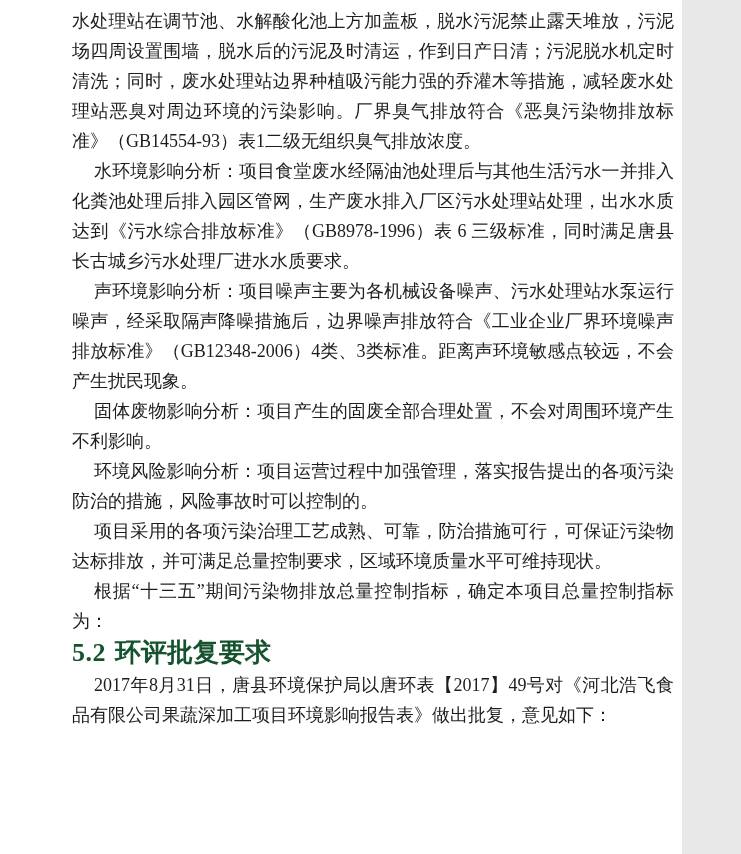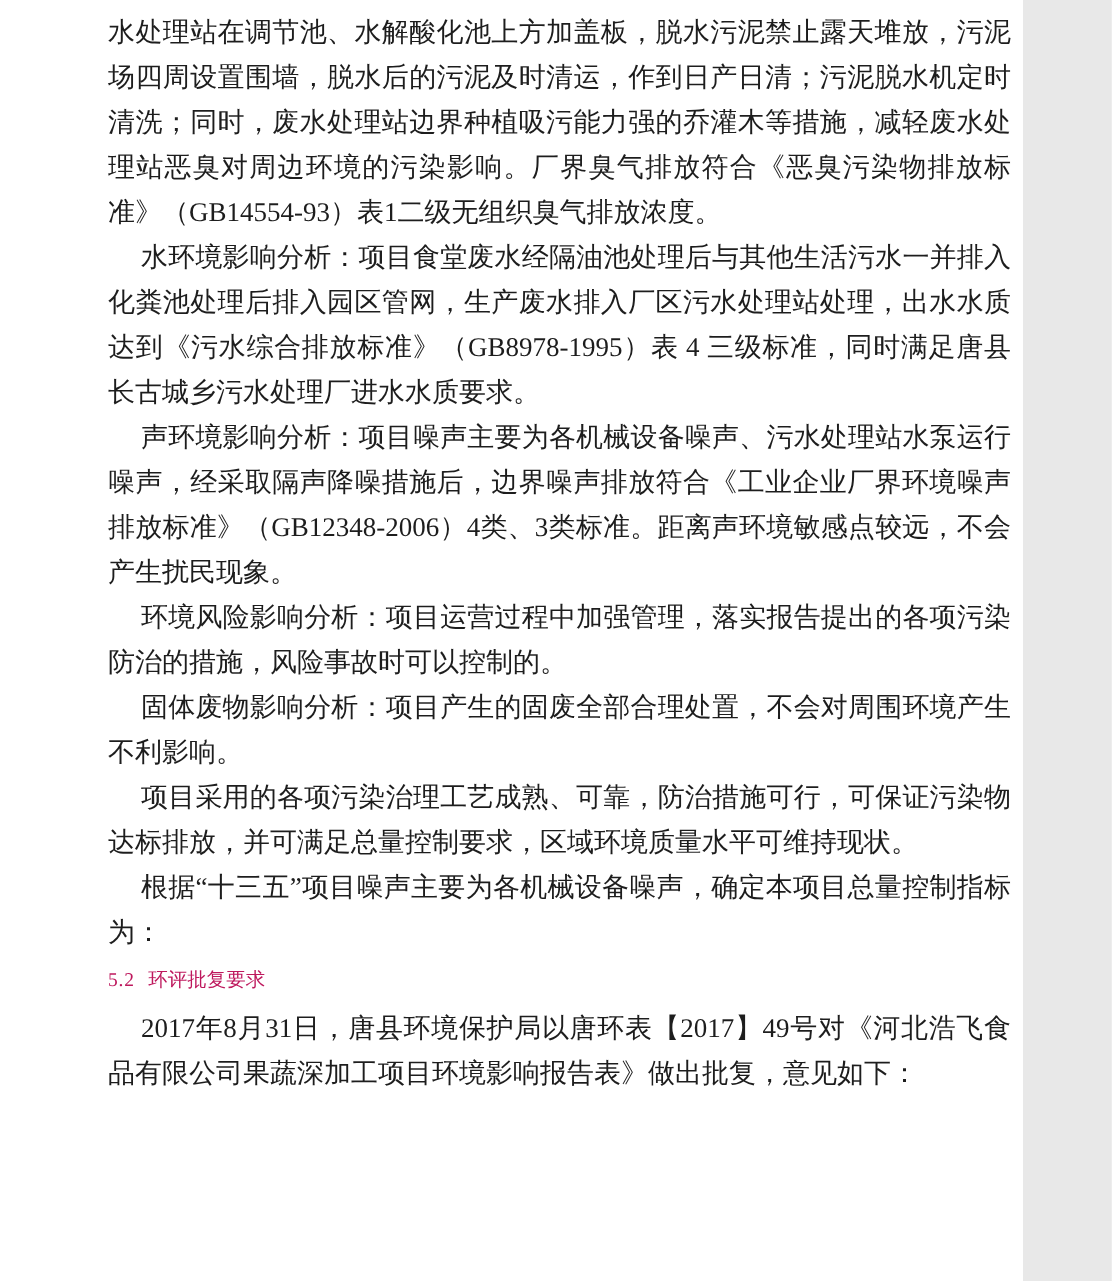--- a/index.html
+++ b/index.html
@@ -29,51 +29,51 @@
     padding: 0;
     text-align: justify;
     word-break: break-all;
   }
   p.para.indent {
     text-indent: 22px;
   }
   h2.section-heading {
     margin: 1px 0 2px 0;
     padding: 0;
-    font-size: 13px;
+    font-size: 26px;
     line-height: 31px;
-    font-weight: normal;
-    color: #be185d;
+    font-weight: bold;
+    color: #14532d;
   }
   h2.section-heading .heading-number {
     margin-right: 9px;
     letter-spacing: 0.5px;
   }
 </style>
 </head>
 <body>
 
 <div class="page">
   <div class="content">
 
     <p class="para">水处理站在调节池、水解酸化池上方加盖板，脱水污泥禁止露天堆放，污泥场四周设置围墙，脱水后的污泥及时清运，作到日产日清；污泥脱水机定时清洗；同时，废水处理站边界种植吸污能力强的乔灌木等措施，减轻废水处理站恶臭对周边环境的污染影响。厂界臭气排放符合《恶臭污染物排放标准》（GB14554-93）表1二级无组织臭气排放浓度。</p>
 
-    <p class="para indent">水环境影响分析：项目食堂废水经隔油池处理后与其他生活污水一并排入化粪池处理后排入园区管网，生产废水排入厂区污水处理站处理，出水水质达到《污水综合排放标准》（GB8978-1995）表 4 三级标准，同时满足唐县长古城乡污水处理厂进水水质要求。</p>
+    <p class="para indent">水环境影响分析：项目食堂废水经隔油池处理后与其他生活污水一并排入化粪池处理后排入园区管网，生产废水排入厂区污水处理站处理，出水水质达到《污水综合排放标准》（GB8978-1996）表 6 三级标准，同时满足唐县长古城乡污水处理厂进水水质要求。</p>
 
     <p class="para indent">声环境影响分析：项目噪声主要为各机械设备噪声、污水处理站水泵运行噪声，经采取隔声降噪措施后，边界噪声排放符合《工业企业厂界环境噪声排放标准》（GB12348-2006）4类、3类标准。距离声环境敏感点较远，不会产生扰民现象。</p>
 
+    <p class="para indent">固体废物影响分析：项目产生的固废全部合理处置，不会对周围环境产生不利影响。</p>
+
     <p class="para indent">环境风险影响分析：项目运营过程中加强管理，落实报告提出的各项污染防治的措施，风险事故时可以控制的。</p>
-
-    <p class="para indent">固体废物影响分析：项目产生的固废全部合理处置，不会对周围环境产生不利影响。</p>
 
 
     <p class="para indent">项目采用的各项污染治理工艺成熟、可靠，防治措施可行，可保证污染物达标排放，并可满足总量控制要求，区域环境质量水平可维持现状。</p>
 
 
-    <p class="para indent">根据“十三五”项目噪声主要为各机械设备噪声，确定本项目总量控制指标为：</p>
+    <p class="para indent">根据“十三五”期间污染物排放总量控制指标，确定本项目总量控制指标为：</p>
 
 
     <h2 class="section-heading">
       <span class="heading-number">5.2</span><span class="heading-text">环评批复要求</span>
     </h2>
 
     <p class="para indent">2017年8月31日，唐县环境保护局以唐环表【2017】49号对《河北浩飞食品有限公司果蔬深加工项目环境影响报告表》做出批复，意见如下：</p>
 
   </div>
 </div>

